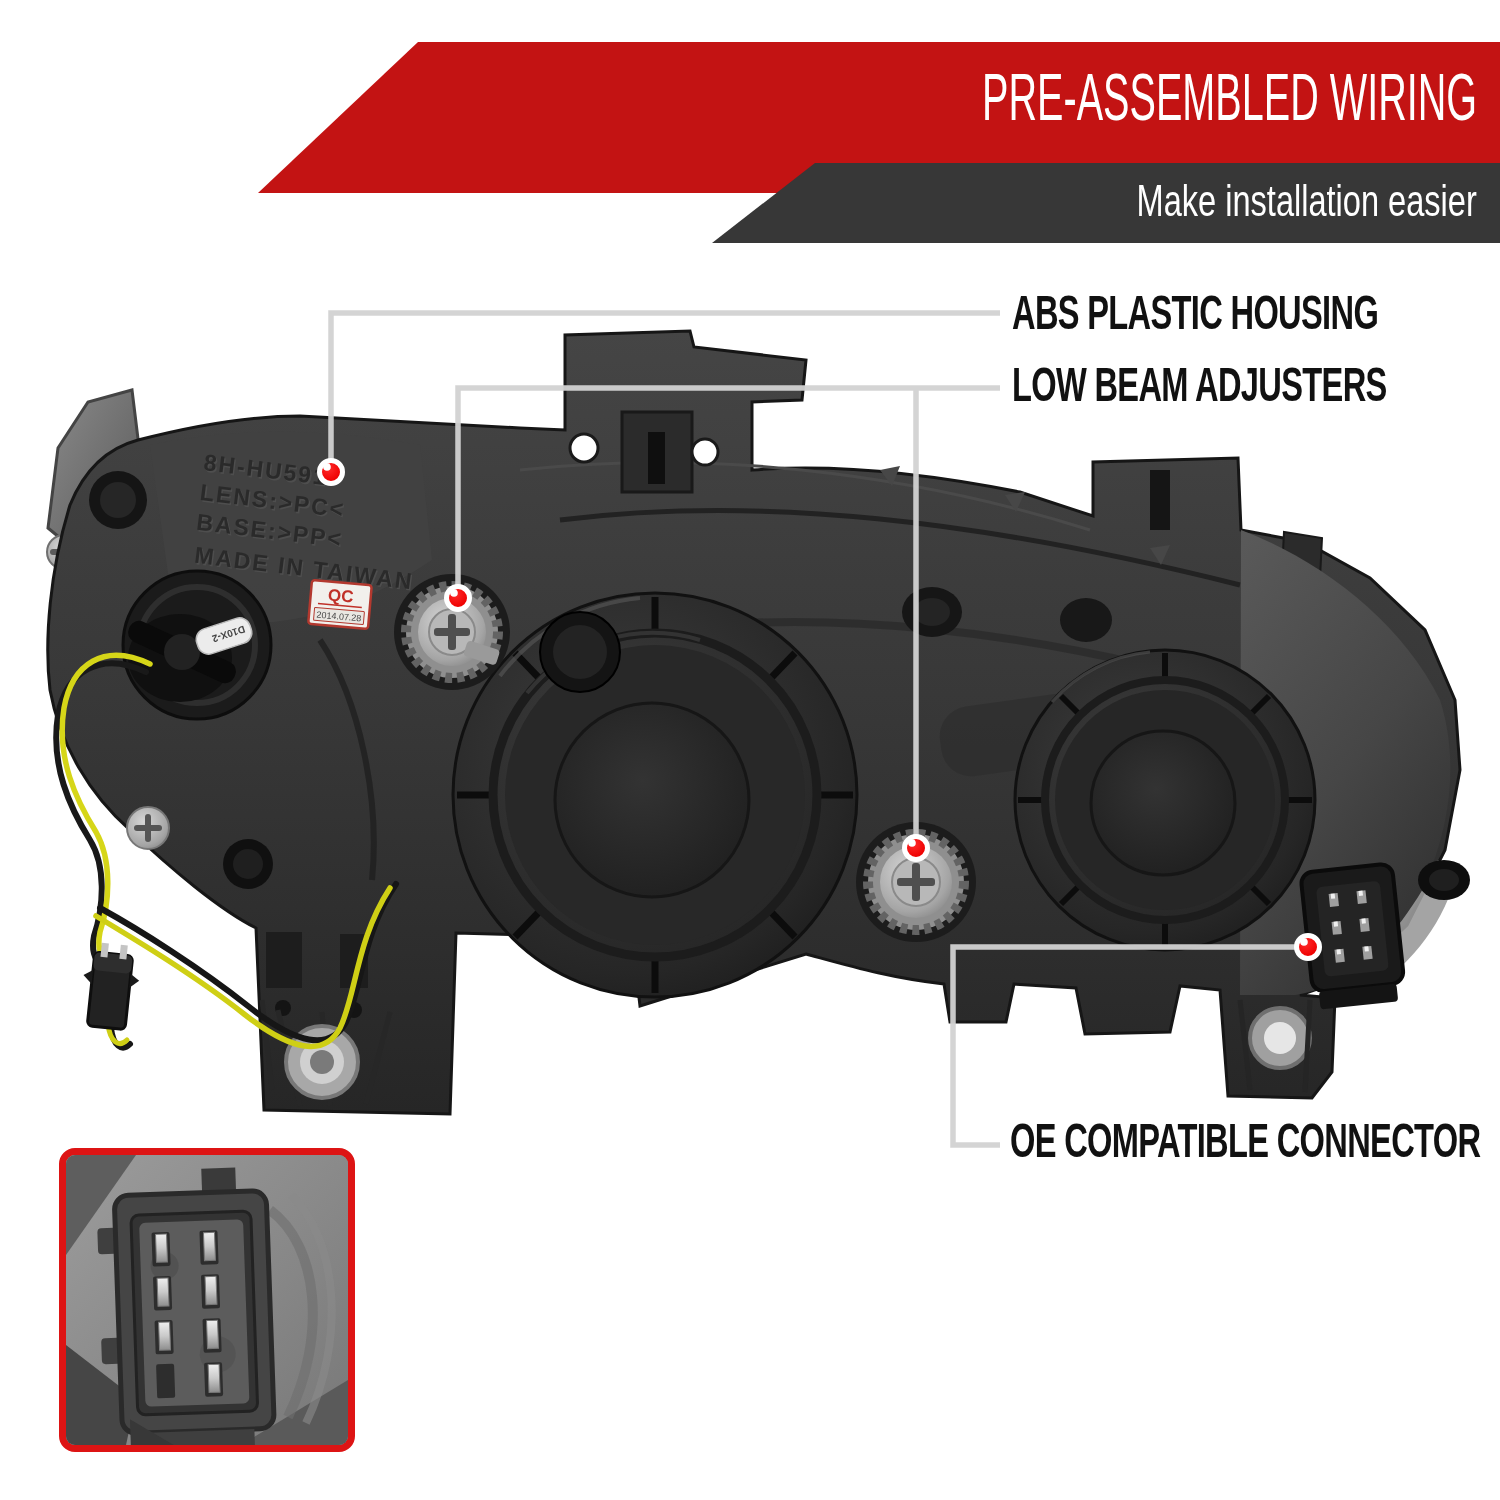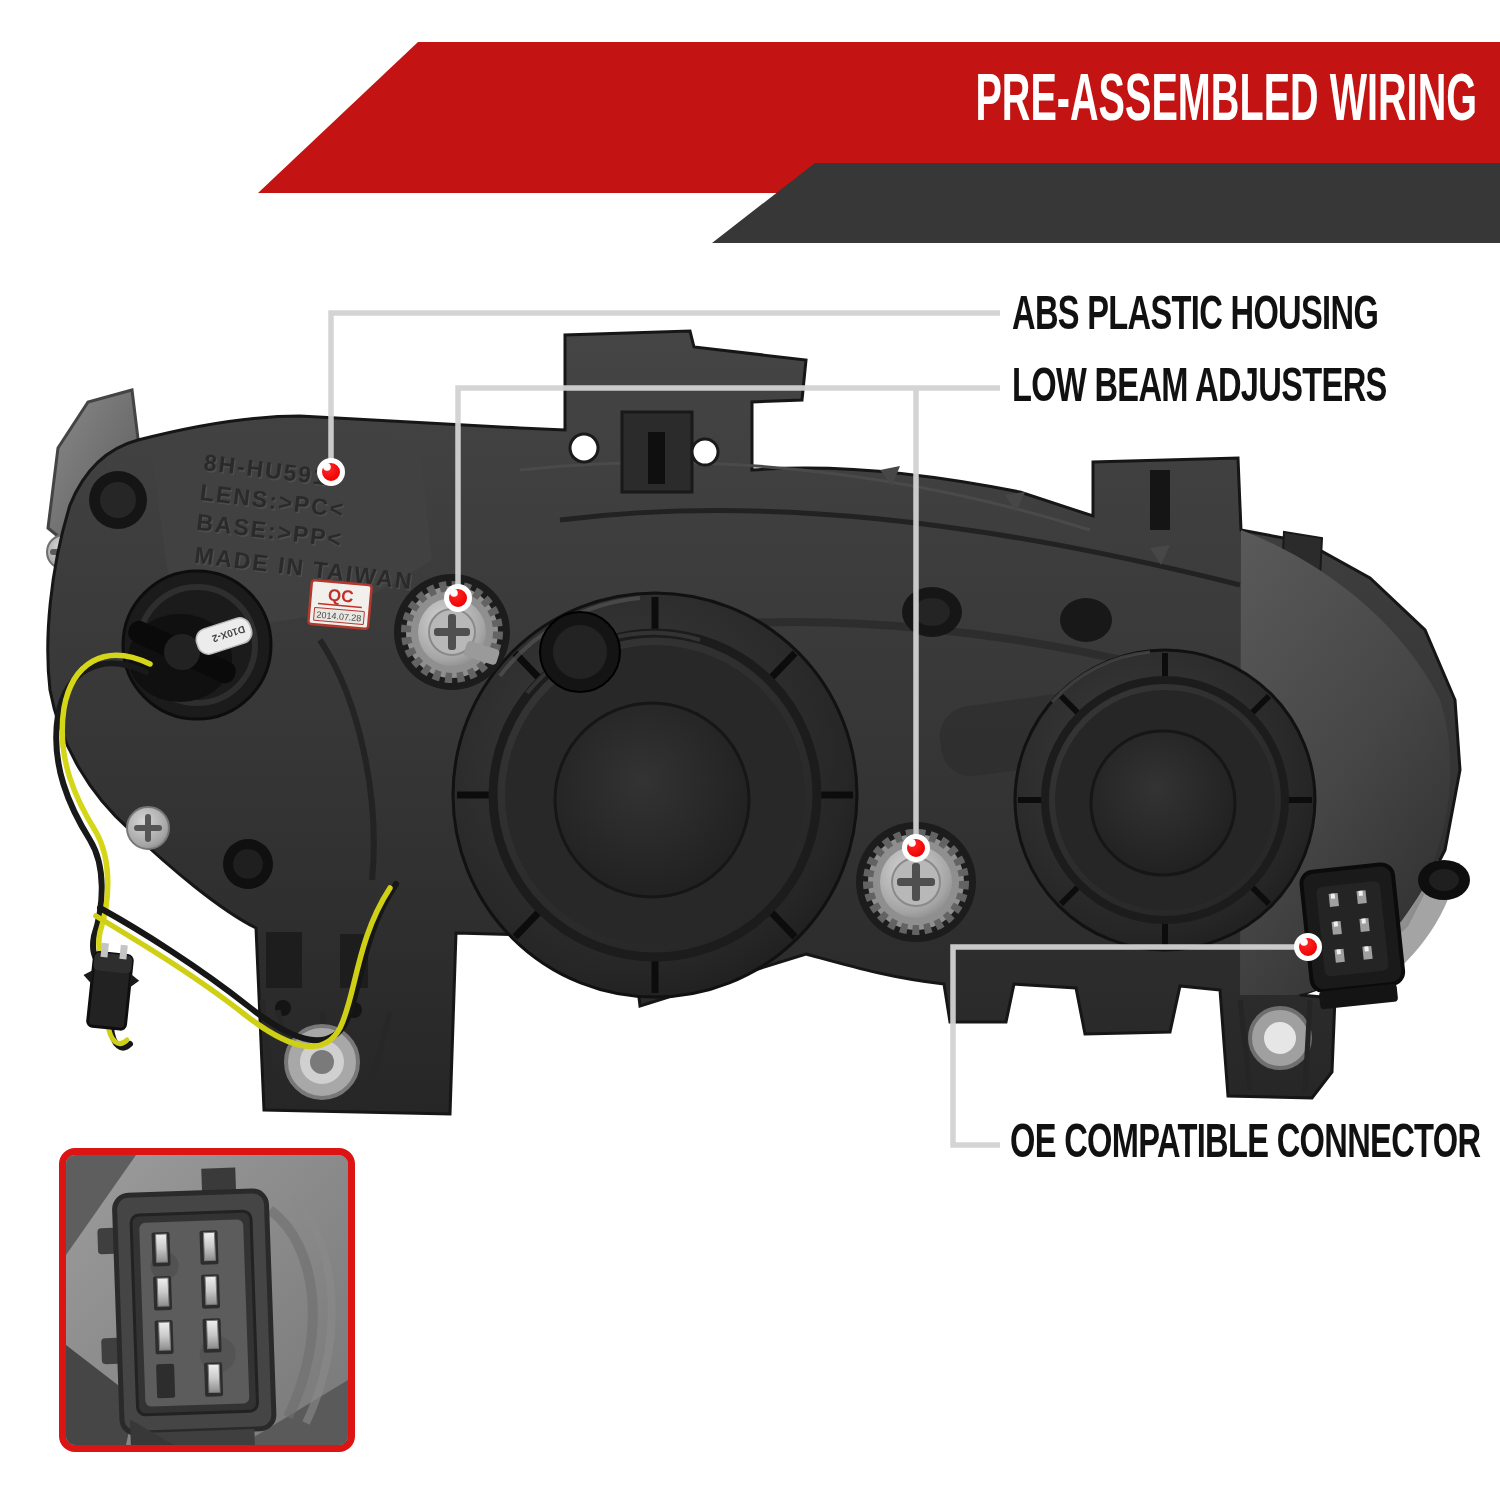--- a/index.html
+++ b/index.html
@@ -4,21 +4,21 @@
 <style>
   html,body{margin:0;padding:0;background:#ffffff;}
   #stage{position:relative;width:1500px;height:1500px;background:#fff;overflow:hidden;
          font-family:"Liberation Sans",sans-serif;}
   
   .band{position:absolute;left:0;width:1500px;}
   #band-red{top:42px;height:151px;background:#c31313;
     clip-path:polygon(418px 0,1500px 0,1500px 151px,258px 151px);z-index:6;}
   #band-gray{top:163px;height:80px;background:#373737;
     clip-path:polygon(815px 0,1500px 0,1500px 80px,712px 80px);z-index:7;}
-  .banner-text{position:absolute;right:23px;color:#fff;font-weight:bold;white-space:nowrap;z-index:8;}
+  .banner-text{position:absolute;right:23px;color:#fff;font-weight:normal;white-space:nowrap;z-index:8;}
   #banner-title{top:64px;font-size:66px;line-height:66px;}
   #banner-sub{top:179px;font-size:44px;line-height:44px;}
   .cond{display:inline-block;transform:scaleX(0.60);transform-origin:100% 50%;}
   .cond2{display:inline-block;transform:scaleX(0.74);transform-origin:100% 50%;}
   
   .callout-label{position:absolute;color:#111;font-weight:bold;font-size:48px;line-height:50px;
     white-space:nowrap;z-index:9;}
   .condL{display:inline-block;transform:scaleX(0.68);transform-origin:0 50%;letter-spacing:-1px;}
   #label-abs{left:1012px;top:288px;}
   #label-lowbeam{left:1012px;top:360px;}
@@ -307,20 +307,21 @@
       <g>
           <circle cx="1308" cy="947" r="11.5" fill="url(#dotG)" stroke="#ffffff" stroke-width="5"></circle>
           <circle cx="1304" cy="942" r="3.8" fill="#fff"></circle>
         </g>
     </g>
   </svg>
 
   <div class="band" id="band-red"></div>
   <div class="band" id="band-gray"></div>
   <div class="banner-text" id="banner-title"><span class="cond">PRE-ASSEMBLED WIRING</span></div>
+  <div class="banner-text" id="banner-sub"><span class="cond2">Make installation easier</span></div>
 
   <div class="callout-label" id="label-abs"><span class="condL">ABS PLASTIC HOUSING</span></div>
   <div class="callout-label" id="label-lowbeam"><span class="condL">LOW BEAM ADJUSTERS</span></div>
   <div class="callout-label" id="label-oe"><span class="condL">OE COMPATIBLE CONNECTOR</span></div>
 
   <div id="inset">
     <svg width="282" height="290" viewBox="0 0 282 290">
       <defs>
         <linearGradient id="insBG" x1="0" y1="0" x2="1" y2="1">
           <stop offset="0" stop-color="#9c9c9c"></stop>

